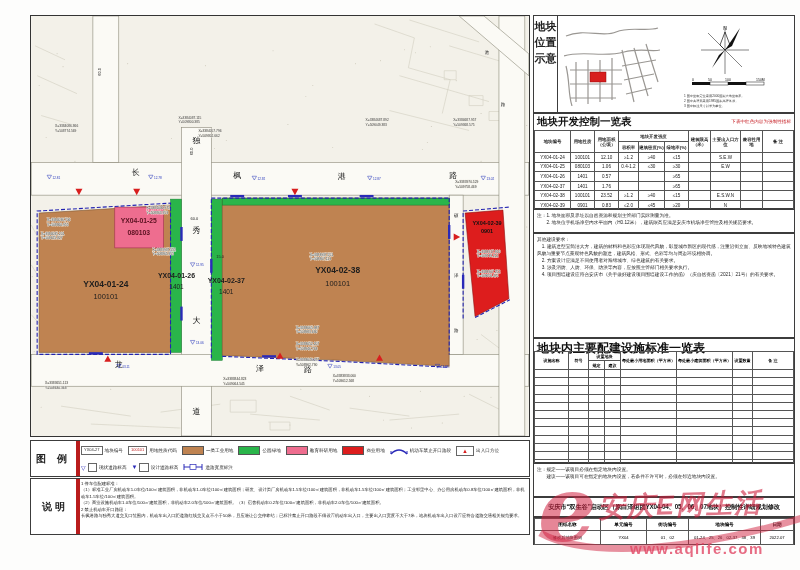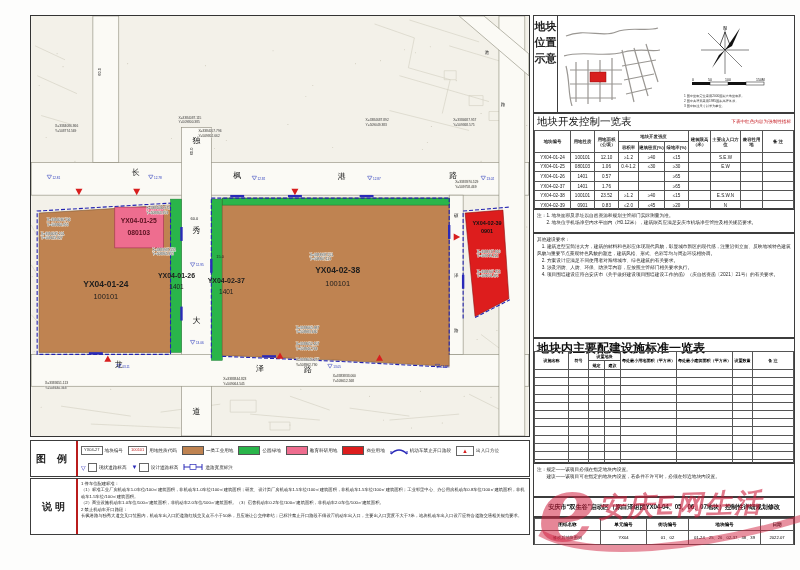--- a/index.html
+++ b/index.html
@@ -27,39 +27,39 @@
   .coord{font-size:3.3px;fill:#3a3a3a;paint-order:stroke;stroke:#f3f1e9;stroke-width:.8px;}
   .elev{fill:none;stroke:#2233bb;stroke-width:.5;}
   .elevt{font-size:3.1px;fill:#2233bb;}
   .ent{fill:#d81e1e;}
   .nop{stroke:#2a2ab8;stroke-width:2.4;}
   .wid{font-size:4px;fill:#222;}
   .spk{fill:#b3ae9b;}
   
   #legend-box{left:30px;top:440px;width:500px;height:37px;}
   #shuoming-box{left:30px;top:478px;width:500px;height:57px;}
-  .side-cell{position:absolute;left:0;top:0;bottom:0;width:45px;border-right:2px solid #b91c1c;display:flex;align-items:center;justify-content:center;font-weight:bold;color:#222;}
+  .side-cell{position:absolute;left:0;top:0;bottom:0;width:45px;border-right:4px solid #b91c1c;display:flex;align-items:center;justify-content:center;font-weight:bold;color:#222;}
   #legend-title{font-size:10px;letter-spacing:4px;}
   #shuoming-title{font-size:10px;width:45px;text-align:center;line-height:2.2;}
   .leg-rows{position:absolute;left:50px;right:2px;top:1px;bottom:1px;display:flex;flex-direction:column;justify-content:space-around;}
   .leg-row{display:flex;align-items:center;gap:5px;}
   .leg-item{display:flex;align-items:center;gap:2px;}
   .leg-label{font-size:4.6px;color:#222;white-space:nowrap;}
   .leg-samplebox{display:inline-block;border:1px solid #666;font-size:4px;line-height:6px;height:7px;padding:0 2px;color:#333;background:#fff;white-space:nowrap;}
   .leg-samplebox.red{color:#c22222;}
   .sw{display:inline-block;width:20px;height:7px;border:1px solid #555;}
   .tri-box{display:inline-flex;width:16px;height:8px;border:1px solid #666;align-items:center;justify-content:center;font-size:6px;color:#d81e1e;line-height:6px;}
   .sm-lines{position:absolute;left:50px;right:3px;top:2px;bottom:2px;overflow:hidden;}
   .sm-lines .line{font-size:4.3px;line-height:1.5;color:#222;}
   
   .rp{left:533px;width:262px;}
   #loc-box{top:15px;height:98px;}
   #loc-title{position:absolute;left:0;top:0;bottom:0;width:24px;border-right:1px solid #3c3c3c;font-size:11px;font-weight:bold;line-height:1.45;text-align:center;padding-top:3px;box-sizing:border-box;color:#222;}
   #dev-box{top:113px;height:96px;}
-  #dev-title{position:absolute;left:3px;top:1px;font-size:10.5px;font-weight:normal;color:#111;}
+  #dev-title{position:absolute;left:3px;top:1px;font-size:10.5px;font-weight:bold;color:#111;}
   #dev-rednote{position:absolute;right:3px;top:5px;font-size:4.6px;color:#c4161c;}
   #dev-table{position:absolute;left:0px;top:16px;width:100%;}
   table{border-collapse:collapse;table-layout:fixed;width:100%;}
   th,td{border:0.5px solid #555;padding:0;text-align:center;overflow:hidden;white-space:nowrap;}
   #dev-table th{font-size:4.4px;font-weight:bold;color:#222;height:10px;}
   #dev-table td{font-size:4.6px;color:#222;height:8.6px;}
   td.rd{color:#c4161c;}
   #devnotes-box{top:209px;height:24px;}
   #otherreq-box{top:233px;height:105px;}
   .note-lines .line{font-size:4.7px;line-height:1.5;color:#222;}
@@ -757,15 +757,16 @@
     </tbody>
       </table>
   </div>
 
   <div id="wm">
     <svg id="wm-swoosh" viewBox="0 0 290 115">
       <path d="M20,78 C70,105 180,95 285,62" fill="none" stroke="rgba(210,35,65,.5)" stroke-width="7"></path>
     </svg>
     <div id="wm-e">e</div>
     <div id="wm-text">安庆E网生活</div>
+    <div id="wm-url">www.aqlife.com</div>
   </div>
 
 </div>
 
 </body></html>

